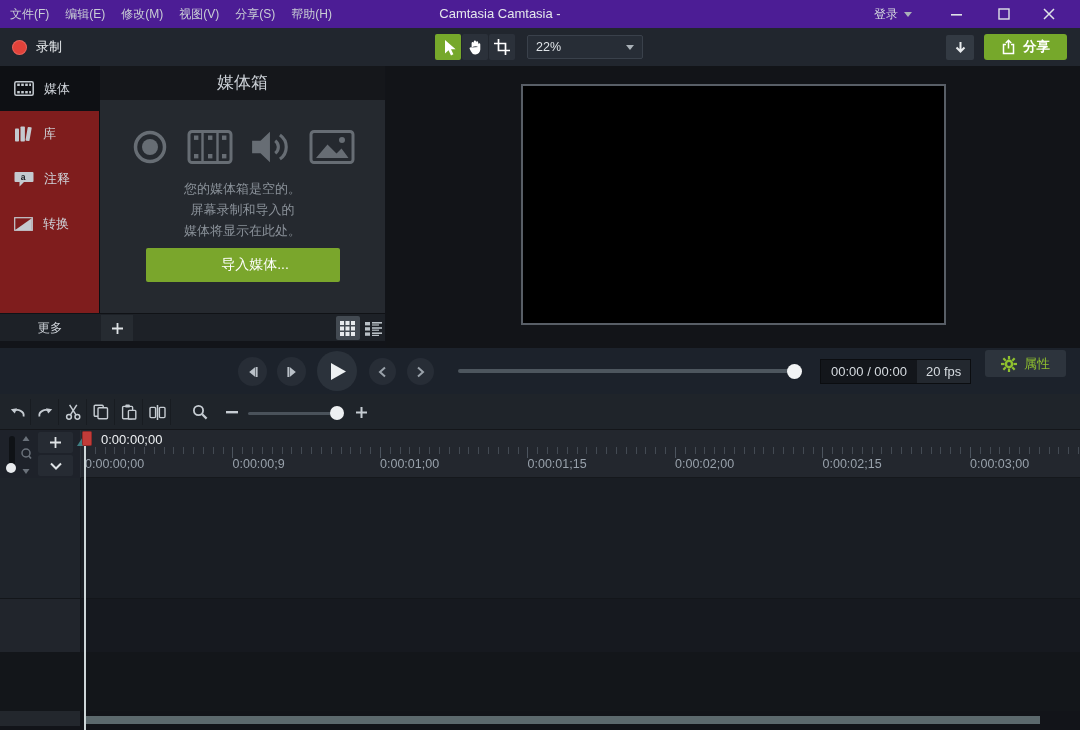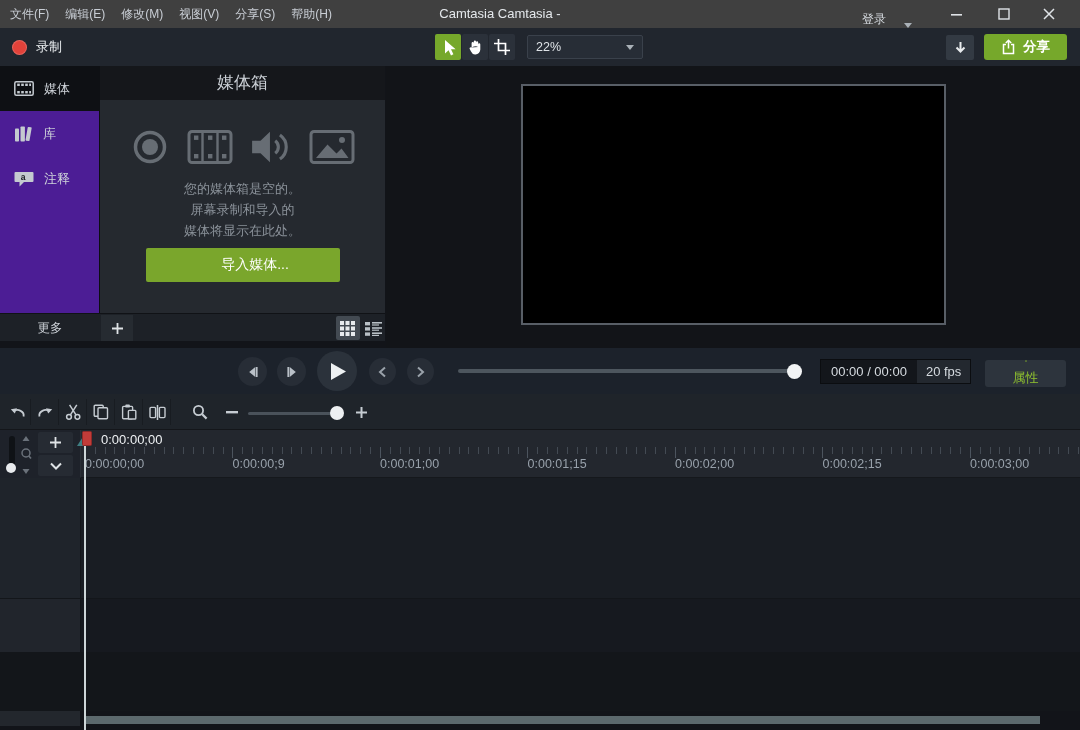--- a/index.html
+++ b/index.html
@@ -1,40 +1,40 @@
 <!DOCTYPE html>
 <html><head>
 <meta charset="utf-8">
 <style>
   html,body{margin:0;padding:0;background:#0b0d10;}
   *{box-sizing:border-box;font-family:"Liberation Sans","DejaVu Sans",sans-serif;}
   .app{position:relative;width:1080px;height:730px;background:#121419;overflow:hidden;color:#d2d7dc;}
   .abs{position:absolute;}
   
-  .titlebar{position:absolute;left:0;top:0;width:1080px;height:28px;background:#404040;padding-left:24px;}
+  .titlebar{position:absolute;left:0;top:0;width:1080px;height:28px;background:#4c1d95;padding-left:24px;}
   .menus{position:absolute;left:10px;top:0;height:28px;display:flex;align-items:center;gap:16px;}
   .menu-item{font-size:12px;color:#c9ced5;cursor:default;}
   .apptitle{position:absolute;left:400px;top:0;width:200px;height:28px;line-height:28px;text-align:center;font-size:13px;color:#e4e8ec;}
-  .signin{position:absolute;right:168px;top:0;height:28px;display:flex;align-items:flex-end;gap:18px;font-size:12px;color:#d4d9de;}
+  .signin{position:absolute;right:168px;top:0;height:28px;display:flex;align-items:center;gap:6px;font-size:12px;color:#d4d9de;}
   .caret{width:0;height:0;border-left:4px solid transparent;border-right:4px solid transparent;border-top:5px solid #aab1b8;}
   .winbtn{position:absolute;top:0;width:34px;height:28px;display:flex;align-items:center;justify-content:center;}
   
   .toolbar{position:absolute;left:0;top:28px;width:1080px;height:38px;background:#21262e;}
   .rec-group{position:absolute;left:12px;top:0;height:38px;display:flex;align-items:center;gap:9px;}
   .rec-dot{width:15px;height:15px;border-radius:50%;background:#e2423a;box-shadow:0 0 0 1px rgba(255,255,255,0.18) inset;}
   .rec-label{font-size:13px;color:#eef1f3;}
   .tools{position:absolute;left:435px;top:6px;display:flex;gap:1px;}
   .toolbtn{width:26px;height:26px;display:flex;align-items:center;justify-content:center;background:#2b313a;border-radius:2px;}
   .toolbtn.sel{background:#76a82b;}
   .zoom-select{position:absolute;left:527px;top:7px;width:116px;height:24px;background:#272d36;border:1px solid #3a414b;border-radius:2px;display:flex;align-items:center;font-size:12.5px;color:#dfe3e7;padding:0 8px;}
   .zoom-select .caret{margin-left:auto;}
   .dl-btn{position:absolute;left:946px;top:7px;width:28px;height:25px;background:#333a43;border-radius:2px;display:flex;align-items:center;justify-content:center;}
   .share-btn{position:absolute;left:984px;top:6px;width:83px;height:26px;background:#76a82b;border-radius:3px;display:flex;align-items:center;justify-content:center;gap:7px;color:#fff;font-size:13.5px;font-weight:bold;}
   
-  .sidebar{position:absolute;left:0;top:66px;width:100px;height:249px;background:#4c1d95;border-right:1px solid #0c0e11;}
+  .sidebar{position:absolute;left:0;top:66px;width:100px;height:249px;background:#7f1d1d;border-right:1px solid #0c0e11;}
   .side-item{position:absolute;left:0;width:100px;height:45px;display:flex;align-items:center;gap:10px;padding-left:14px;color:#cfd4da;font-size:13px;}
   .side-item .ic{color:#c4cad0;display:flex;}
   .side-item.sel{background:#0e1014;}
   .more-strip{position:absolute;left:0;top:313px;width:385px;height:28px;background:#1d2127;border-top:1px solid #101216;}
   .more-label{position:absolute;left:0;top:0;width:100px;height:28px;line-height:28px;text-align:center;font-size:12.5px;color:#c8cdd3;}
   .addtab-btn{position:absolute;left:101px;top:1px;width:32px;height:26px;background:#262b31;display:flex;align-items:center;justify-content:center;color:#dfe3e6;font-size:17px;}
   .view-btn{position:absolute;top:2px;width:24px;height:24px;display:flex;align-items:center;justify-content:center;color:#cdd2d8;}
   .view-btn.sel{background:#434a52;border-radius:2px;}
   
   .media-panel{position:absolute;left:100px;top:66px;width:285px;height:247px;background:#25292f;}
@@ -194,20 +194,29 @@
     </div>
     <div class="side-item" style="top:90px;">
       <span class="ic">
         <svg width="20" height="16">
             <path d="M1.5 1 H18.5 a1 1 0 0 1 1 1 V10 a1 1 0 0 1 -1 1 H10 L5.5 15.5 V11 H1.5 a1 1 0 0 1 -1 -1 V2 a1 1 0 0 1 1 -1 z" fill="currentColor"></path>
             <text x="9" y="9" font-size="8.5" font-weight="bold" fill="#16181d" text-anchor="middle">a</text>
           </svg>
       </span>
       <span>注释</span>
     </div>
+    <div class="side-item" style="top:135px;">
+      <span class="ic">
+        <svg width="19" height="14">
+            <rect x="0.7" y="0.7" width="17.6" height="12.6" fill="none" stroke="currentColor" stroke-width="1.2"></rect>
+            <polygon points="1.2,13 17.8,1.2 17.8,13" fill="currentColor"></polygon>
+          </svg>
+      </span>
+      <span>转换</span>
+    </div>
   </div>
 
   <div class="media-panel">
     <div class="mp-header">媒体箱</div>
     <div class="mp-icons">
       <svg width="40" height="38" viewBox="0 0 38 38">
           <circle cx="19" cy="19" r="14.5" fill="none" stroke="currentColor" stroke-width="3.5"></circle>
           <circle cx="19" cy="19" r="8" fill="currentColor"></circle>
         </svg>
       <svg width="46" height="38" viewBox="0 0 46 36">
@@ -311,21 +320,21 @@
       <svg width="9" height="12">
           <polyline points="2,1.5 7,6 2,10.5" fill="none" stroke="#9aa2aa" stroke-width="2"></polyline>
         </svg>
     </div>
     <div class="pb-slider-track" style="top:21px;"></div>
     <div class="pb-knob" style="top:16px;"></div>
     <div class="time-box" style="top:11px;">
       <span class="time-main">00:00 / 00:00</span>
       <span class="fps-seg">20 fps</span>
     </div>
-    <div class="props-btn" style="top:12px;flex-direction:column;">
+    <div class="props-btn" style="top:2px;">
       <svg width="16" height="16" viewBox="0 0 16 16">
           <g fill="#8fc12f">
             <circle cx="8" cy="8" r="4.4"></circle>
             <g>
               <rect x="6.9" y="0" width="2.2" height="3.4"></rect>
               <rect x="6.9" y="12.6" width="2.2" height="3.4"></rect>
               <rect x="0" y="6.9" width="3.4" height="2.2"></rect>
               <rect x="12.6" y="6.9" width="3.4" height="2.2"></rect>
               <rect x="6.9" y="0" width="2.2" height="3.4" transform="rotate(45 8 8)"></rect>
               <rect x="6.9" y="12.6" width="2.2" height="3.4" transform="rotate(45 8 8)"></rect>

